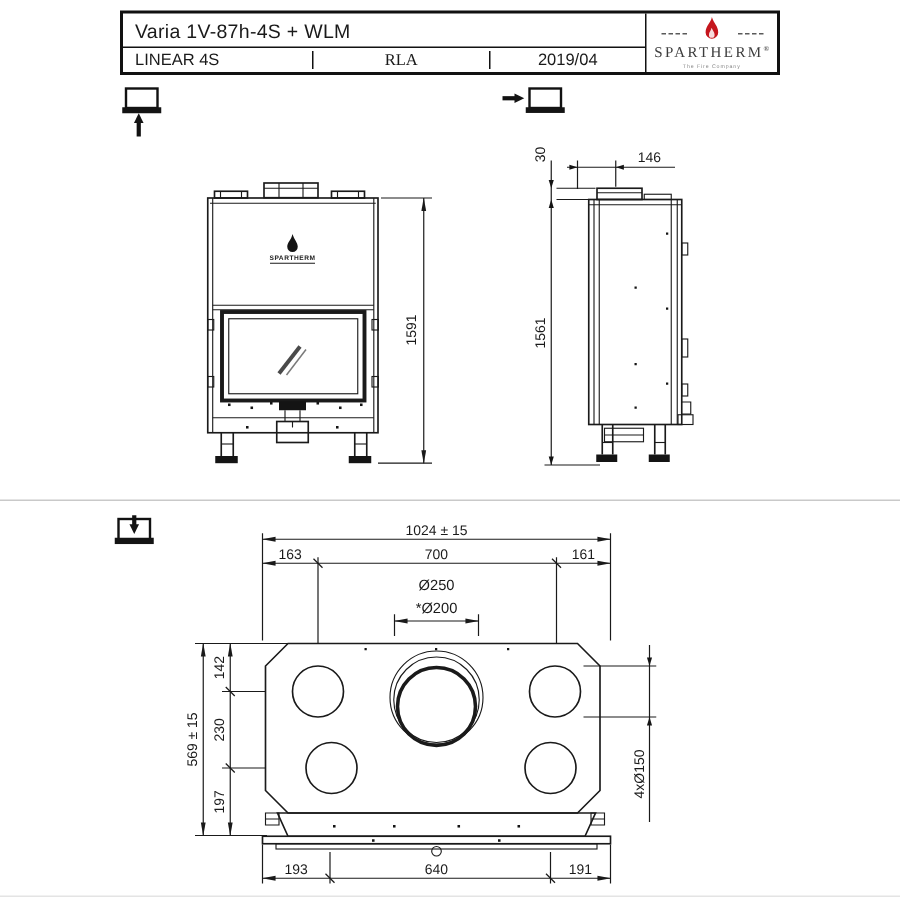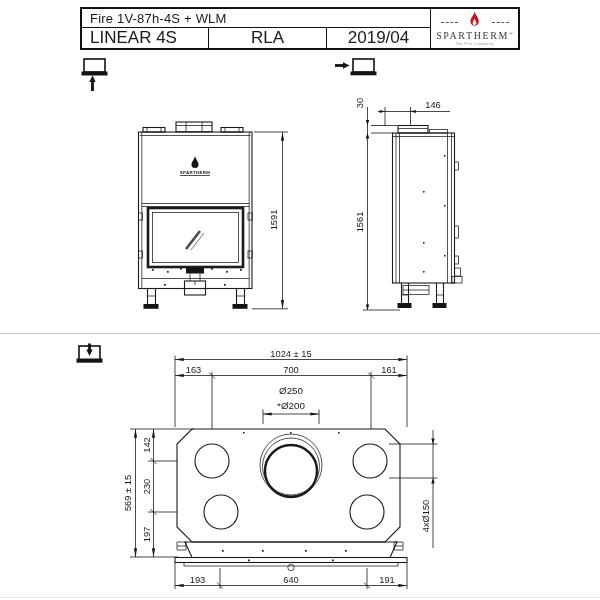--- a/index.html
+++ b/index.html
@@ -4,23 +4,23 @@
 <style>
   html,body{margin:0;padding:0;background:#fff;}
   #page{position:relative;width:600px;height:600px;background:#ffffff;overflow:hidden;
         font-family:"Liberation Sans",sans-serif;color:#1a1a1a;}
   
   #hdr{position:absolute;left:80px;top:7px;width:440px;height:43px;
        border:2px solid #111;display:flex;background:#fff;box-sizing:border-box;}
   #hdr .left{flex:1;display:flex;flex-direction:column;}
   #hdr .row1{height:22px;border-bottom:1.5px solid #111;display:flex;align-items:center;
              padding-left:8px;font-size:13px;letter-spacing:.2px;}
-  #hdr .row2{flex:1;display:flex;align-items:center;font-size:17px;}
+  #hdr .row2{flex:1;display:flex;align-items:center;font-size:11px;}
   #hdr .c1{width:118px;display:flex;align-items:center;padding-left:8px;border-right:1.5px solid #111;}
-  #hdr .c2{width:117px;display:flex;align-items:center;justify-content:center;border-right:1.5px solid #111;}
+  #hdr .c2{width:117px;display:flex;align-items:center;justify-content:center;border-right:1.5px solid #111;font-family:Liberation Serif, serif;}
   #hdr .c3{flex:1;display:flex;align-items:center;justify-content:center;}
   #logo{width:87px;border-left:1.5px solid #111;display:flex;flex-direction:column;
         align-items:center;justify-content:center;padding-top:1px;}
   #flamewrap{position:relative;width:80px;height:17px;display:flex;align-items:flex-end;justify-content:center;}
   .dash{position:absolute;top:11px;width:17px;border-top:1.6px dashed #5a5a5a;}
   .dash.l{left:6px;} .dash.r{right:6px;}
   #brandline{font-family:"Liberation Serif",serif;font-size:10px;letter-spacing:1.6px;
              color:#3c3c3c;line-height:10px;margin-top:1px;white-space:nowrap;}
   #brandline sup{font-size:5px;letter-spacing:0;}
   #tagline{font-size:3.5px;color:#8a8a8a;letter-spacing:.6px;line-height:5px;}
@@ -35,21 +35,21 @@
   .sep2{stroke:#e4e4e4;stroke-width:1;}
 </style>
 </head>
 <body>
 
 <div id="page">
 
   
   <div id="hdr">
     <div class="left">
-      <div class="row1">Fire 1V-87h-4S + WLM</div>
+      <div class="row1">Varia 1V-87h-4S + WLM</div>
       <div class="row2">
         <div class="c1">LINEAR 4S</div>
         <div class="c2">RLA</div>
         <div class="c3">2019/04</div>
       </div>
     </div>
     <div id="logo">
       <div id="flamewrap">
         <span class="dash l"></span>
         <span class="dash r"></span>

